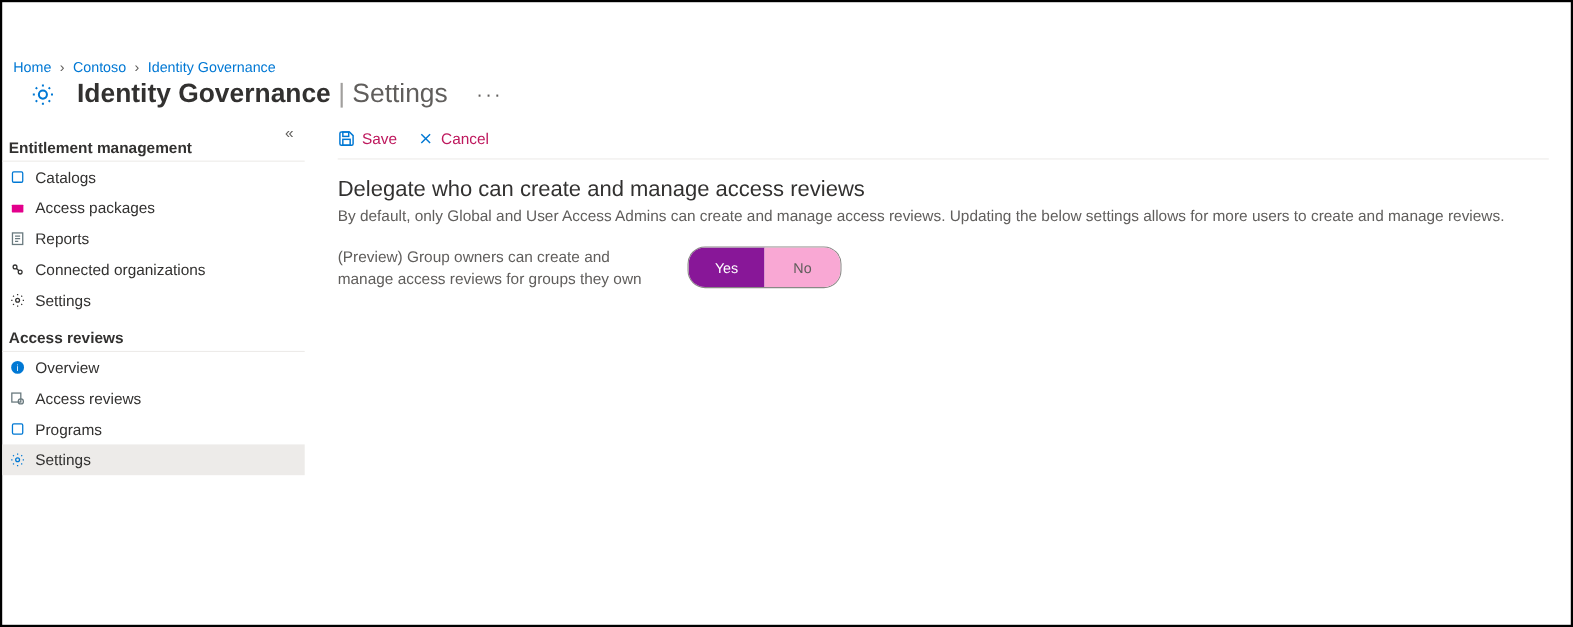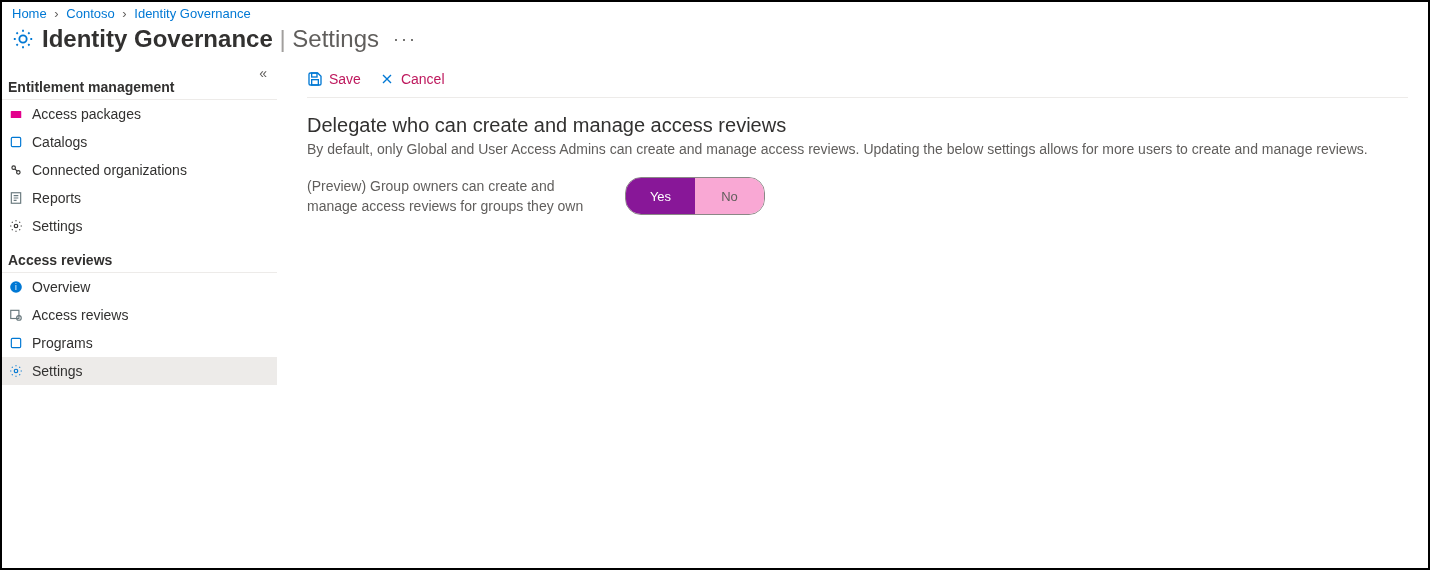--- a/index.html
+++ b/index.html
@@ -7,33 +7,35 @@
       font-family: "Segoe UI", Arial, sans-serif;
       font-size: 14px;
       color: #323130;
       background: #fff;
       width: 1430px;
       height: 570px;
       border: 2px solid #000;
       overflow: hidden;
     }
     .breadcrumb {
-      padding: 4px 10px 4px 10px;
+      padding: 23px 10px 4px 10px;
       font-size: 13px;
+      margin-top: 28px;
     }
     .breadcrumb a {
       color: #0078d4;
       text-decoration: none;
     }
     .breadcrumb .sep { color: #605e5c; margin: 0 4px; }
     .header {
       display: flex;
       align-items: center;
       padding: 0 10px 8px 10px;
-      gap: 8px;
+      gap: 20px;
+      margin-left: 16px;
     }
     .header-icon {
       color: #0078d4;
       display: inline-flex;
       align-items: center;
     }
     .header-title {
       font-size: 24px;
       font-weight: 600;
       color: #323130;
@@ -186,55 +188,55 @@
 <div class="body-area">
 
   <div class="sidebar">
     <span class="collapse-btn">«</span>
 
 
     <div class="nav-section-title">Entitlement management</div>
 
     <div class="nav-item">
       <span class="nav-icon">
+        <svg width="14" height="14" viewBox="0 0 24 24" fill="none" stroke="#0078d4" stroke-width="2">
+            <rect x="4" y="4" width="16" height="16" rx="2"></rect>
+          </svg>
+      </span>
+      <span>Catalogs</span>
+    </div>
+
+    <div class="nav-item">
+      <span class="nav-icon">
         <svg width="14" height="14" viewBox="0 0 24 24" fill="#e3008c">
             <rect x="3" y="7" width="18" height="12" rx="1"></rect>
           </svg>
       </span>
       <span>Access packages</span>
     </div>
 
     <div class="nav-item">
       <span class="nav-icon">
-        <svg width="14" height="14" viewBox="0 0 24 24" fill="none" stroke="#0078d4" stroke-width="2">
-            <rect x="4" y="4" width="16" height="16" rx="2"></rect>
-          </svg>
-      </span>
-      <span>Catalogs</span>
+        <svg width="14" height="14" viewBox="0 0 24 24" fill="none" stroke="#69797e" stroke-width="2">
+            <rect x="4" y="3" width="16" height="18"></rect>
+            <path d="M8 8h8M8 12h8M8 16h5"></path>
+          </svg>
+      </span>
+      <span>Reports</span>
     </div>
 
     <div class="nav-item">
       <span class="nav-icon">
         <svg width="14" height="14" viewBox="0 0 24 24" fill="none" stroke="#323130" stroke-width="2">
             <circle cx="8" cy="8" r="3"></circle>
             <circle cx="16" cy="16" r="3"></circle>
             <path d="M10 10l4 4"></path>
           </svg>
       </span>
       <span>Connected organizations</span>
-    </div>
-
-    <div class="nav-item">
-      <span class="nav-icon">
-        <svg width="14" height="14" viewBox="0 0 24 24" fill="none" stroke="#69797e" stroke-width="2">
-            <rect x="4" y="3" width="16" height="18"></rect>
-            <path d="M8 8h8M8 12h8M8 16h5"></path>
-          </svg>
-      </span>
-      <span>Reports</span>
     </div>
 
     <div class="nav-item">
       <span class="nav-icon">
         <svg width="14" height="14" viewBox="0 0 24 24" fill="none" stroke="#323130" stroke-width="2">
             <circle cx="12" cy="12" r="3"></circle>
             <path d="M12 2v2M12 20v2M4.9 4.9l1.4 1.4M17.7 17.7l1.4 1.4M2 12h2M20 12h2M4.9 19.1l1.4-1.4M17.7 6.3l1.4-1.4"></path>
           </svg>
       </span>
       <span>Settings</span>

